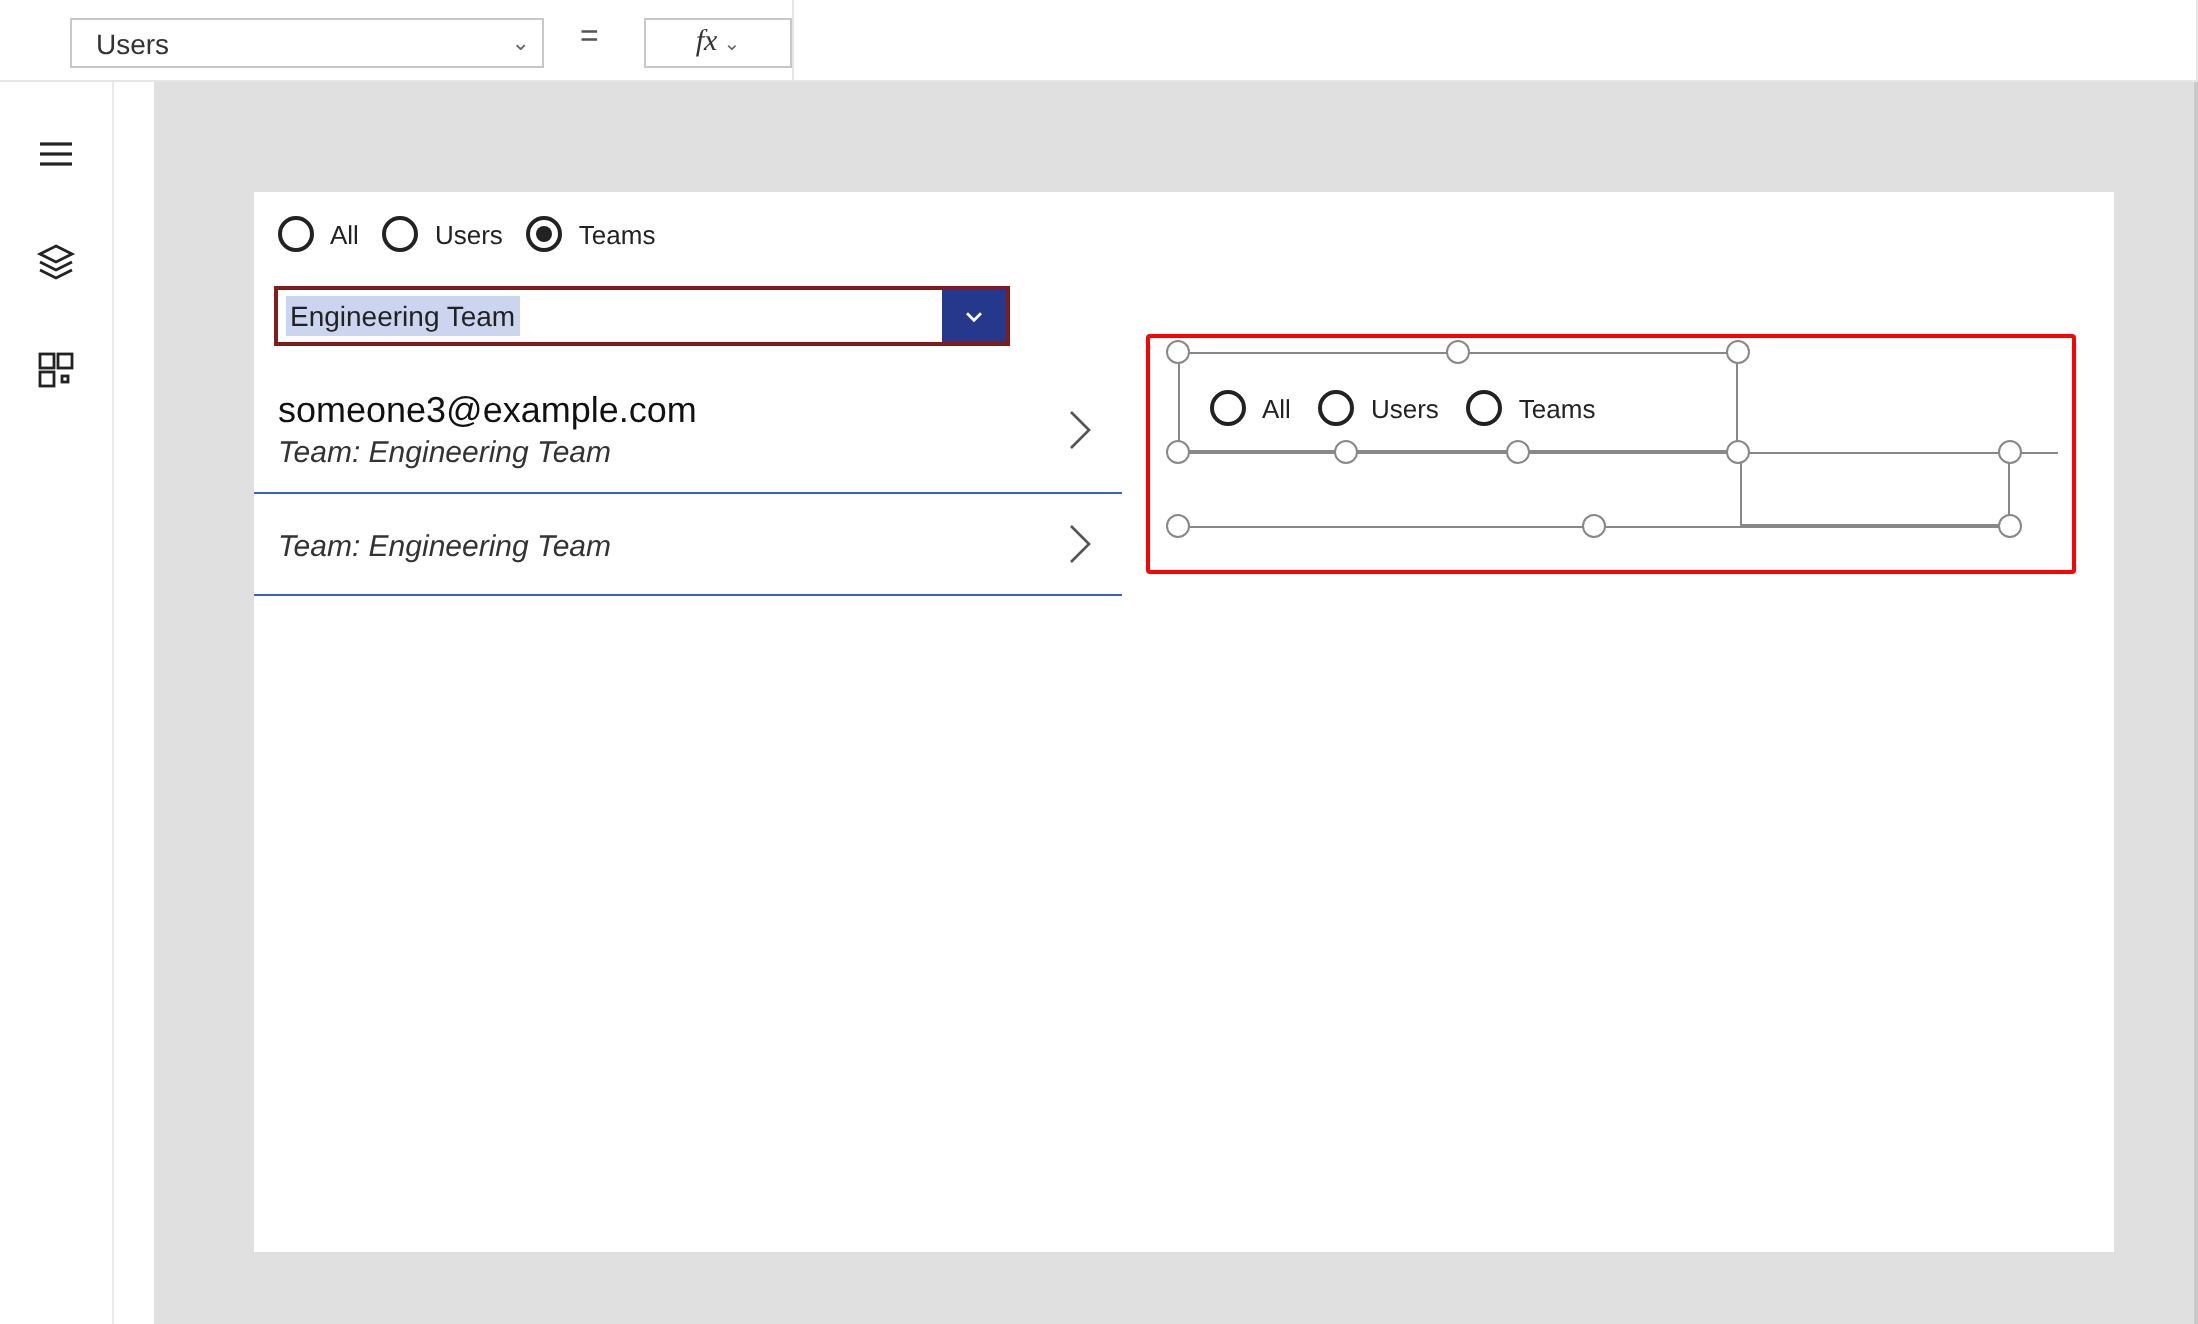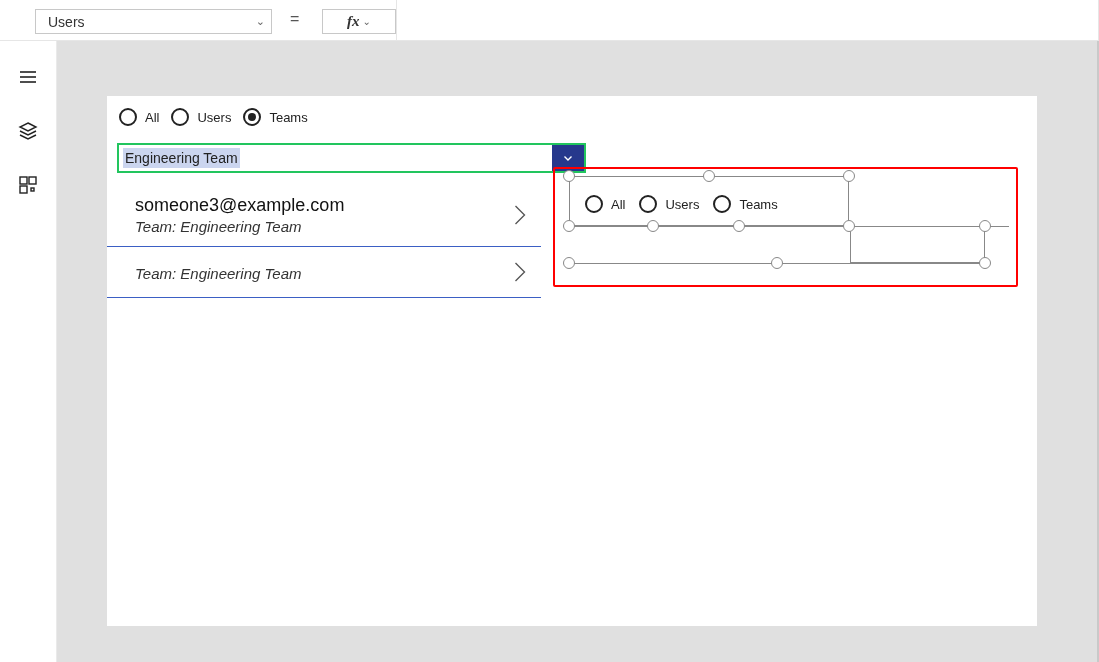--- a/index.html
+++ b/index.html
@@ -31,36 +31,37 @@
   }
   .fx-box {
     position: absolute;
     left: 322px; top: 9px;
     width: 74px; height: 25px;
     border: 1px solid #c8c8c8;
     display: flex; align-items: center; justify-content: center;
     color: #333;
     cursor: pointer;
   }
-  .fx-box .fx { font-style: italic; font-family: Georgia, serif; font-size: 15px; margin-right: 3px; font-weight: bold; }
+  .fx-box .fx { font-style: italic; font-family: Georgia, serif; font-size: 15px; margin-right: 3px; }
   .fx-box .chev { font-size: 10px; color: #666; }
   .formula-input {
     position: absolute;
     left: 396px; top: 0px;
     right: 0; height: 40px;
     border-left: 1px solid #e6e6e6;
     border-right: 1px solid #e6e6e6;
     background: #fff;
   }
 
   
   .workspace-row {
     position: absolute;
     top: 41px; left: 0; right: 0; bottom: 0;
     display: flex;
+    gap: 20px;
   }
   .sidebar {
     width: 57px;
     background: #fff;
     border-right: 1px solid #eaeaea;
     display: flex; flex-direction: column; align-items: center;
     padding-top: 26px;
   }
   .sidebar .ico {
     width: 20px; height: 20px;
@@ -100,22 +101,22 @@
     width: 18px; height: 18px; border: 2px solid #222; border-radius: 50%;
     display: inline-flex; align-items: center; justify-content: center;
   }
   .radio.sel .ring::after {
     content: ""; width: 8px; height: 8px; background: #222; border-radius: 50%;
   }
 
   .dropdown {
     position: absolute;
     left: 10px; top: 47px;
-    width: 469px; height: 30px;
-    border: 2px solid #22c55e;
+    width: 368px; height: 30px;
+    border: 2px solid #7f1d1d;
     display: flex; align-items: stretch;
     cursor: pointer;
   }
   .dropdown .label {
     flex: 1;
     display: flex; align-items: center;
     padding-left: 4px;
   }
   .dropdown .label span {
     background: #cbd5ef;
@@ -130,21 +131,21 @@
   }
   .dropdown .btn svg { width: 14px; height: 14px; }
 
   .list {
     position: absolute;
     left: 0px; top: 88px;
     width: 434px;
   }
   .list-item {
     border-bottom: 1px solid #3b5fc4;
-    padding: 11px 8px 11px 28px;
+    padding: 11px 8px 11px 12px;
     display: flex; align-items: center; justify-content: space-between;
     cursor: pointer;
   }
   .list-item .txt .primary {
     font-size: 18px; color: #111;
   }
   .list-item .txt .secondary {
     font-size: 15px; color: #333; margin-top: 2px; font-style: italic;
   }
   .list-item .chev-r {

